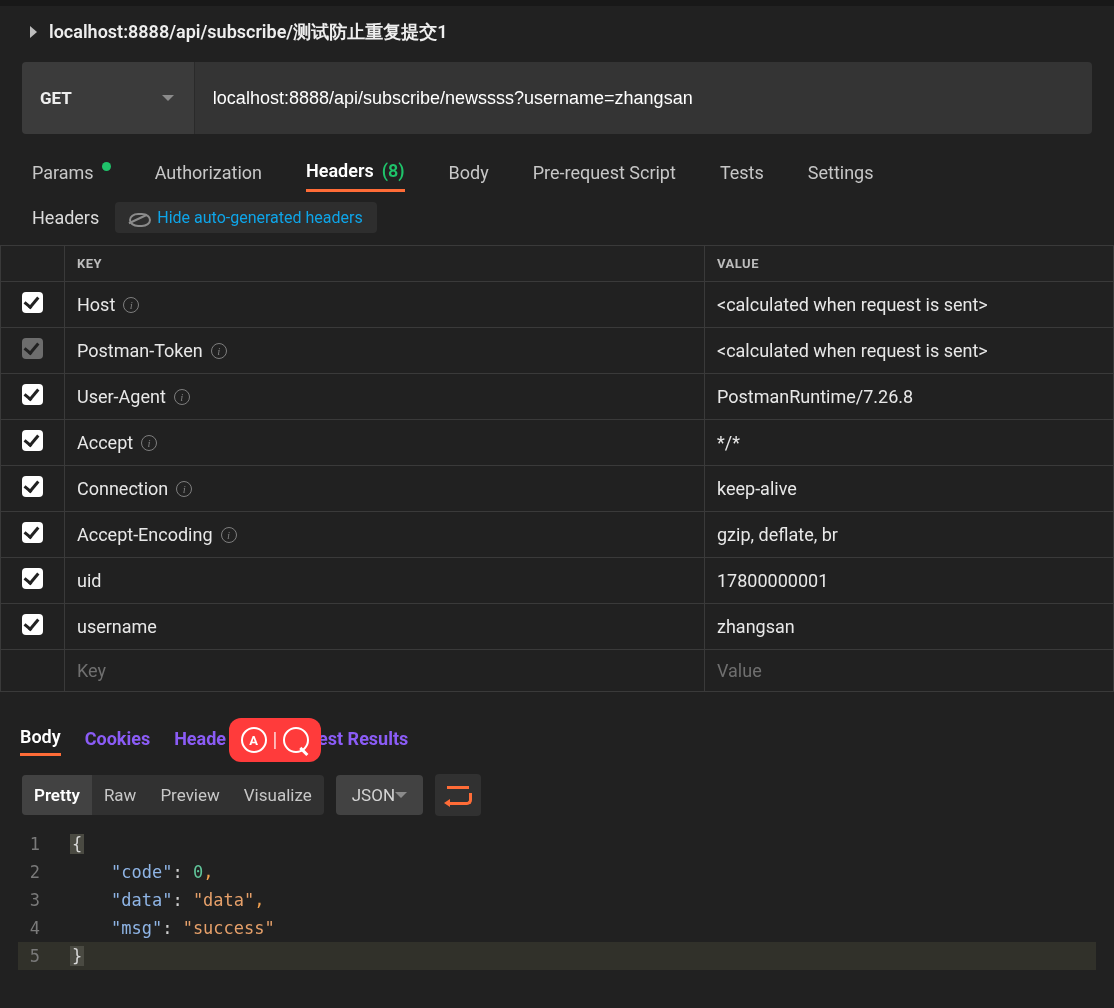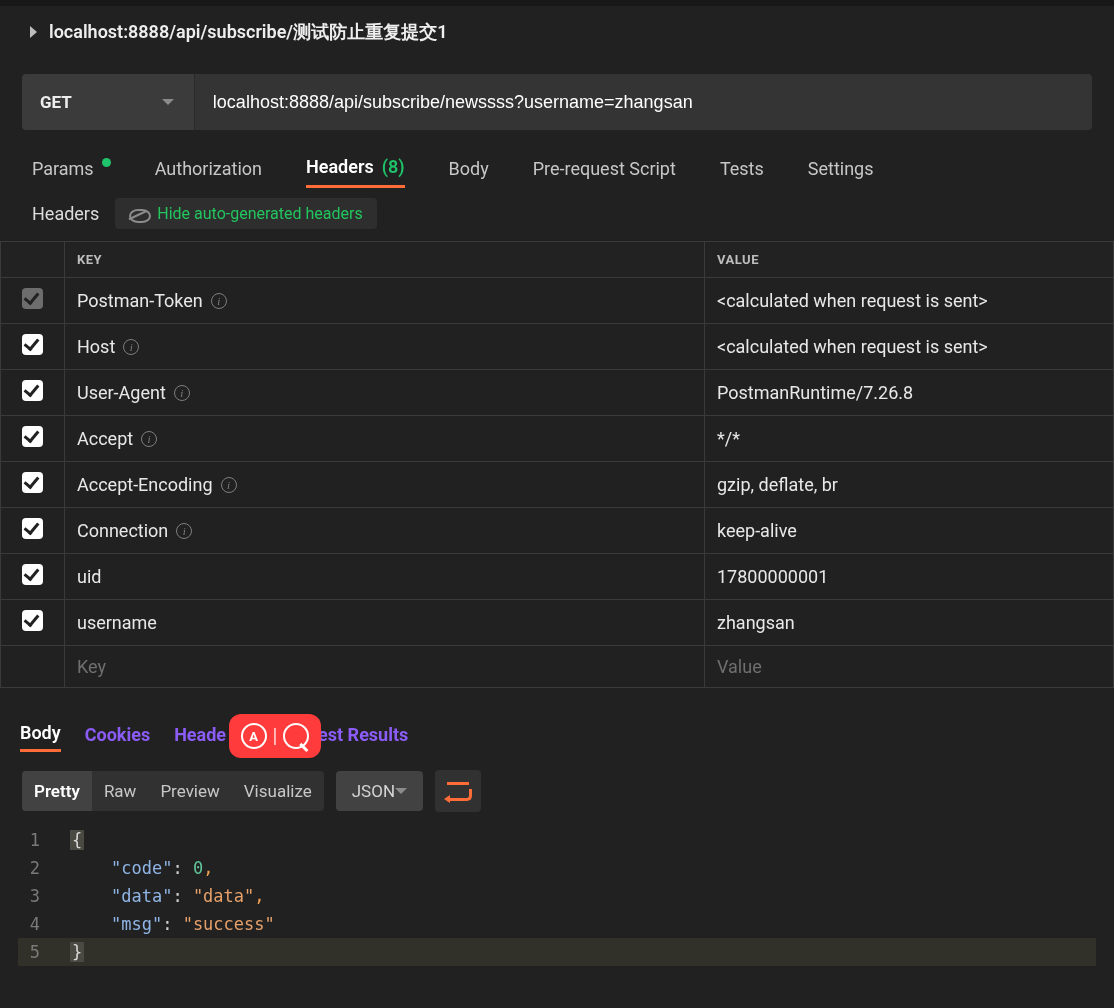--- a/index.html
+++ b/index.html
@@ -29,24 +29,24 @@
     border-bottom: 6px solid transparent;
     border-left: 7px solid #bdbdbd;
   }
   .req-title {
     color: #eeeeee;
     font-size: 18px;
     font-weight: 600;
   }
   .req-url-row {
     display: flex;
-    margin: 12px 22px 26px 22px;
+    margin: 0 22px 26px 22px;
     border-radius: 4px;
     overflow: hidden;
-    height: 56px;
+    height: 72px;
   }
   .method-select {
     background: #3b3b3b;
     color: #eeeeee;
     font-weight: 700;
     font-size: 17px;
     padding: 0 20px 0 18px;
     display: flex;
     align-items: center;
     gap: 90px;
@@ -97,21 +97,21 @@
     align-items: center;
     gap: 16px;
     padding: 0 32px 10px 32px;
   }
   .headers-label {
     font-size: 18px;
     color: #dcdcdc;
   }
   .hide-pill {
     background: #2e2e2e;
-    color: #22c55e;
+    color: #0ea5e9;
     padding: 6px 14px;
     border-radius: 4px;
     display: flex;
     align-items: center;
     gap: 10px;
     font-size: 16px;
     cursor: pointer;
   }
   .eye-off-icon {
     width: 18px; height: 18px;
@@ -388,78 +388,78 @@
 <table class="headers-table">
   <thead>
     <tr>
       <th class="chk-col"></th>
       <th class="key-col">KEY</th>
       <th>VALUE</th>
     </tr>
   </thead>
   <tbody id="headers-body">
       <tr>
+        <td class="chk-cell"><span class="pm-chk on"></span></td>
+        <td>
+          <div class="key-with-info">
+            <span>Host</span>
+            <span class="info-icon">i</span>
+          </div>
+        </td>
+        <td>&lt;calculated when request is sent&gt;</td>
+      </tr>
+      <tr>
         <td class="chk-cell"><span class="pm-chk dim"></span></td>
         <td>
           <div class="key-with-info">
             <span>Postman-Token</span>
             <span class="info-icon">i</span>
           </div>
         </td>
         <td>&lt;calculated when request is sent&gt;</td>
       </tr>
       <tr>
         <td class="chk-cell"><span class="pm-chk on"></span></td>
         <td>
           <div class="key-with-info">
-            <span>Host</span>
-            <span class="info-icon">i</span>
-          </div>
-        </td>
-        <td>&lt;calculated when request is sent&gt;</td>
-      </tr>
-      <tr>
-        <td class="chk-cell"><span class="pm-chk on"></span></td>
-        <td>
-          <div class="key-with-info">
             <span>User-Agent</span>
             <span class="info-icon">i</span>
           </div>
         </td>
         <td>PostmanRuntime/7.26.8</td>
       </tr>
       <tr>
         <td class="chk-cell"><span class="pm-chk on"></span></td>
         <td>
           <div class="key-with-info">
             <span>Accept</span>
             <span class="info-icon">i</span>
           </div>
         </td>
         <td>*/*</td>
       </tr>
       <tr>
         <td class="chk-cell"><span class="pm-chk on"></span></td>
         <td>
           <div class="key-with-info">
+            <span>Connection</span>
+            <span class="info-icon">i</span>
+          </div>
+        </td>
+        <td>keep-alive</td>
+      </tr>
+      <tr>
+        <td class="chk-cell"><span class="pm-chk on"></span></td>
+        <td>
+          <div class="key-with-info">
             <span>Accept-Encoding</span>
             <span class="info-icon">i</span>
           </div>
         </td>
         <td>gzip, deflate, br</td>
-      </tr>
-      <tr>
-        <td class="chk-cell"><span class="pm-chk on"></span></td>
-        <td>
-          <div class="key-with-info">
-            <span>Connection</span>
-            <span class="info-icon">i</span>
-          </div>
-        </td>
-        <td>keep-alive</td>
       </tr>
       <tr>
         <td class="chk-cell"><span class="pm-chk on"></span></td>
         <td>
           <div class="key-with-info">
             <span>uid</span>
           </div>
         </td>
         <td>17800000001</td>
       </tr>

